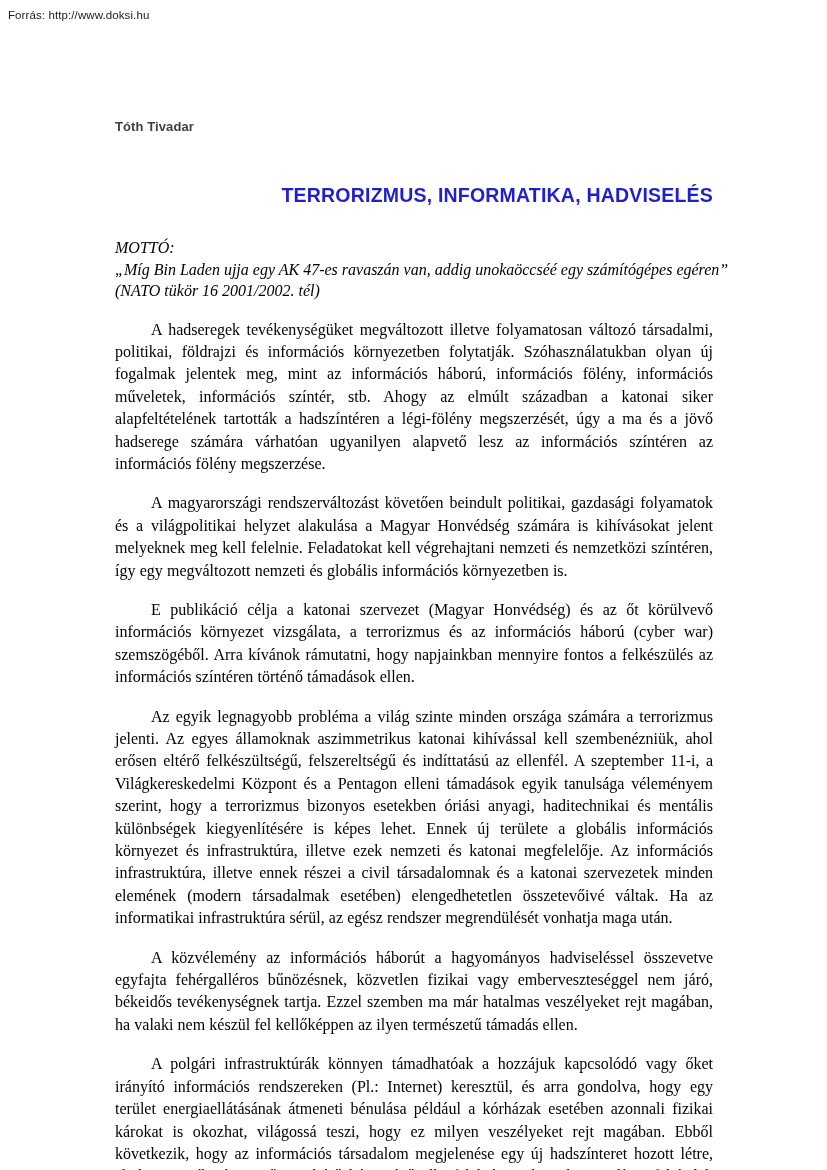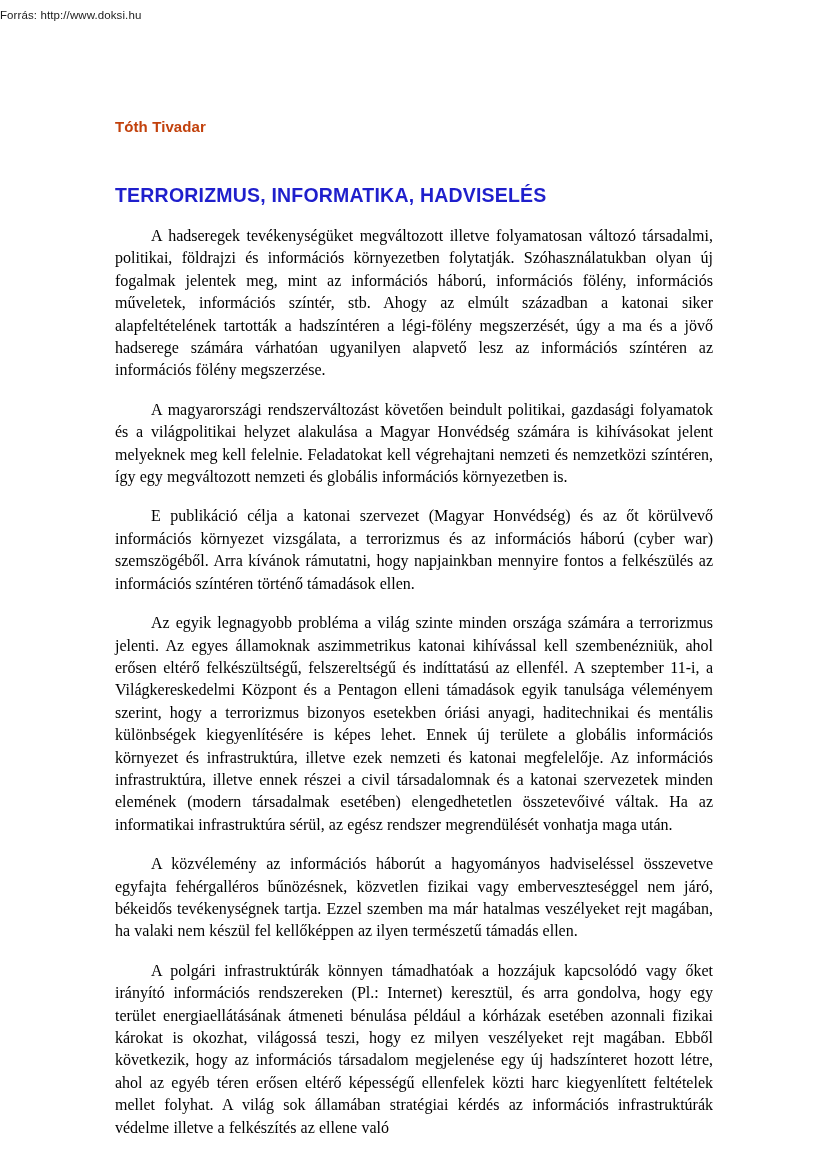--- a/index.html
+++ b/index.html
@@ -23,57 +23,57 @@
     inset: 0;
     width: 827px;
     height: 1170px;
     background: #ffffff;
   }
 
   
   .source-header {
     position: absolute;
     top: 8px;
-    left: 0;
+    left: 8px;
     font-family: "Liberation Sans", "DejaVu Sans", sans-serif;
     font-size: 11.5px;
     line-height: 14px;
     color: #1a1a1a;
     letter-spacing: 0.1px;
     white-space: nowrap;
   }
 
   
   .content {
     position: absolute;
     left: 115px;
     top: 0;
     width: 598px;
   }
 
   .author {
     margin: 0;
     padding-top: 117px;
     font-family: "Liberation Sans", "DejaVu Sans", sans-serif;
-    font-size: 15px;
+    font-size: 13px;
     font-weight: bold;
     line-height: 20px;
-    color: #c2410c;
+    color: #404040;
     letter-spacing: 0.1px;
   }
 
   .doc-title {
     margin: 0;
     padding-top: 45px;
     font-family: "Liberation Sans", "DejaVu Sans", sans-serif;
     font-size: 19.5px;
     font-weight: bold;
     line-height: 26px;
     color: #1f1fcc;
-    text-align: left;
+    text-align: right;
     letter-spacing: 0.2px;
   }
 
   
   .motto {
     margin: 0;
     padding-top: 29px;
     font-size: 16px;
     line-height: 21.5px;
     font-style: italic;
@@ -108,20 +108,25 @@
 <div class="page">
 
   <div class="source-header">Forrás: http://www.doksi.hu</div>
 
   <div class="content">
 
     <div class="author">Tóth Tivadar</div>
 
     <h1 class="doc-title">TERRORIZMUS, INFORMATIKA, HADVISELÉS</h1>
 
+    <div class="motto">
+      <span class="motto-line">MOTTÓ:</span>
+      <span class="motto-line">„Míg Bin Laden ujja egy AK 47-es ravaszán van, addig unokaöccséé egy számítógépes egéren”</span>
+      <span class="motto-line">(NATO tükör 16 2001/2002. tél)</span>
+    </div>
 
     <div class="body-copy">
       <p class="para">A hadseregek tevékenységüket megváltozott illetve folyamatosan változó társadalmi, politikai, földrajzi és információs környezetben folytatják. Szóhasználatukban olyan új fogalmak jelentek meg, mint az információs háború, információs fölény, információs műveletek, információs színtér, stb. Ahogy az elmúlt században a katonai siker alapfeltételének tartották a hadszíntéren a légi-fölény megszerzését, úgy a ma és a jövő hadserege számára várhatóan ugyanilyen alapvető lesz az információs színtéren az információs fölény megszerzése.</p>
       <p class="para">A magyarországi rendszerváltozást követően beindult politikai, gazdasági folyamatok és a világpolitikai helyzet alakulása a Magyar Honvédség számára is kihívásokat jelent melyeknek meg kell felelnie. Feladatokat kell végrehajtani nemzeti és nemzetközi színtéren, így egy megváltozott nemzeti és globális információs környezetben is.</p>
       <p class="para">E publikáció célja a katonai szervezet (Magyar Honvédség) és az őt körülvevő információs környezet vizsgálata, a terrorizmus és az információs háború (cyber war) szemszögéből. Arra kívánok rámutatni, hogy napjainkban mennyire fontos a felkészülés az információs színtéren történő támadások ellen.</p>
       <p class="para">Az egyik legnagyobb probléma a világ szinte minden országa számára a terrorizmus jelenti. Az egyes államoknak aszimmetrikus katonai kihívással kell szembenézniük, ahol erősen eltérő felkészültségű, felszereltségű és indíttatású az ellenfél. A szeptember 11-i, a Világkereskedelmi Központ és a Pentagon elleni támadások egyik tanulsága véleményem szerint, hogy a terrorizmus bizonyos esetekben óriási anyagi, haditechnikai és mentális különbségek kiegyenlítésére is képes lehet. Ennek új területe a globális információs környezet és infrastruktúra, illetve ezek nemzeti és katonai megfelelője. Az információs infrastruktúra, illetve ennek részei a civil társadalomnak és a katonai szervezetek minden elemének (modern társadalmak esetében) elengedhetetlen összetevőivé váltak. Ha az informatikai infrastruktúra sérül, az egész rendszer megrendülését vonhatja maga után.</p>
       <p class="para">A közvélemény az információs háborút a hagyományos hadviseléssel összevetve egyfajta fehérgalléros bűnözésnek, közvetlen fizikai vagy emberveszteséggel nem járó, békeidős tevékenységnek tartja. Ezzel szemben ma már hatalmas veszélyeket rejt magában, ha valaki nem készül fel kellőképpen az ilyen természetű támadás ellen.</p>
       <p class="para">A polgári infrastruktúrák könnyen támadhatóak a hozzájuk kapcsolódó vagy őket irányító információs rendszereken (Pl.: Internet) keresztül, és arra gondolva, hogy egy terület energiaellátásának átmeneti bénulása például a kórházak esetében azonnali fizikai károkat is okozhat, világossá teszi, hogy ez milyen veszélyeket rejt magában. Ebből következik, hogy az információs társadalom megjelenése egy új hadszínteret hozott létre, ahol az egyéb téren erősen eltérő képességű ellenfelek közti harc kiegyenlített feltételek mellet folyhat. A világ sok államában stratégiai kérdés az információs infrastruktúrák védelme illetve a felkészítés az ellene való</p>
     </div>
 

